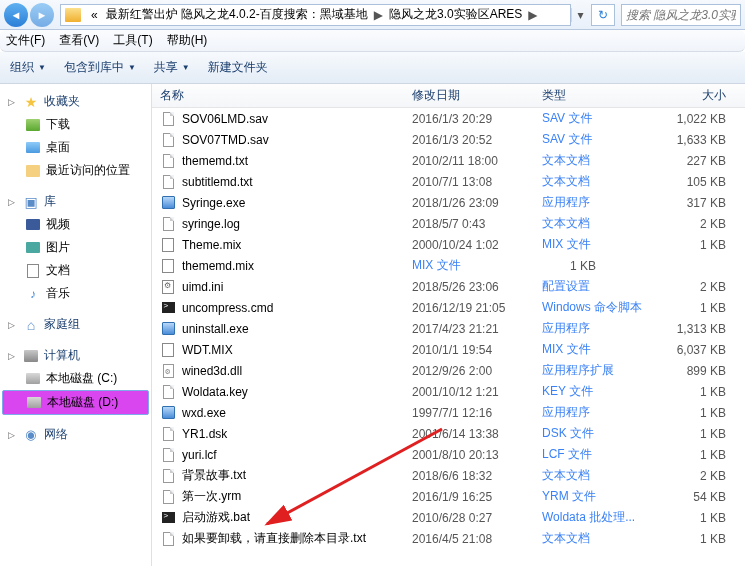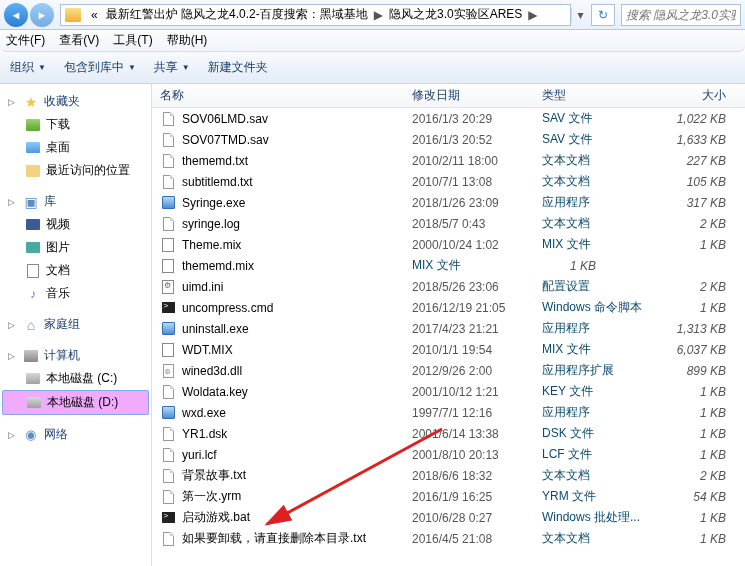--- a/index.html
+++ b/index.html
@@ -28,36 +28,36 @@
 .tool-arrow { font-size: 8px; color: #1a3e6e; }
 
 
 .main { display: flex; height: calc(566px - 30px - 22px - 32px); }
 .sidebar { width: 152px; background: #fff; border-right: 1px solid #e0e0e0; padding: 6px 0; overflow-y: auto; }
 .side-group { margin-bottom: 8px; }
 .side-header { display: flex; align-items: center; padding: 3px 8px; font-size: 12px; color: #1a3e6e; cursor: pointer; }
 .side-exp { width: 14px; font-size: 9px; color: #666; }
 .side-icon { width: 18px; height: 16px; margin-right: 4px; display: flex; align-items: center; justify-content: center; }
 .side-item { display: flex; align-items: center; padding: 3px 8px 3px 24px; cursor: pointer; }
-.side-item.selected { background: #f0abfc; border: 1px solid #7daaea; border-radius: 2px; margin: 0 2px; padding-left: 22px; }
+.side-item.selected { background: #d946ef; border: 1px solid #7daaea; border-radius: 2px; margin: 0 2px; padding-left: 22px; }
 
 .content { flex: 1; background: #fff; overflow: auto; position: relative; }
 .col-headers { height: 24px; border-bottom: 1px solid #e5e5e5; display: flex; align-items: center; background: linear-gradient(#fdfdfd, #f4f6f9); position: sticky; top: 0; }
 .col { padding: 0 8px; color: #1a3e6e; font-size: 12px; }
 .col-name { width: 252px; }
 .col-date { width: 130px; }
 .col-type { width: 120px; }
 .col-size { width: 80px; text-align: right; }
 
 .file-row { height: 21px; display: flex; align-items: center; padding: 0; cursor: pointer; }
 .file-icon { width: 16px; height: 16px; margin: 0 6px 0 8px; display: flex; align-items: center; justify-content: center; flex-shrink: 0; }
 .fname { width: 222px; color: #000; white-space: nowrap; overflow: hidden; }
 .fdate { width: 130px; color: #555; padding-left: 8px; }
-.ftype { width: 120px; color: #0c4a6e; padding-left: 8px; }
-.fsize { width: 80px; color: #555; text-align: right; padding-right: 8px; font-style: italic; }
+.ftype { width: 120px; color: #3b82f6; padding-left: 8px; }
+.fsize { width: 80px; color: #555; text-align: right; padding-right: 8px; }
 
 
 .ic-file { border: 1px solid #999; background: #fff; width: 11px; height: 14px; position: relative; }
 .ic-file::after { content: ""; position: absolute; top: -1px; right: -1px; border-top: 4px solid #f0f4fa; border-left: 4px solid #ccc; }
 .ic-exe { background: linear-gradient(#b8d8f8, #4a8cd8); border: 1px solid #3070b0; width: 13px; height: 13px; border-radius: 1px; }
 .ic-mix { background: #fff; border: 1px solid #888; width: 12px; height: 14px; }
 .ic-ini { background: #fff; border: 1px solid #888; width: 12px; height: 14px; position: relative; }
 .ic-ini::before { content: "⚙"; position: absolute; font-size: 8px; left: 1px; top: 0; color: #666; }
 .ic-cmd { background: #222; width: 13px; height: 11px; position: relative; }
 .ic-cmd::before { content: ">"; color: #fff; position: absolute; font-size: 8px; left: 2px; top: -1px; }
@@ -403,21 +403,21 @@
           <span class="fdate">2016/1/9 16:25</span>
           <span class="ftype">YRM 文件</span>
           <span class="fsize">54 KB</span>
         </div>
         <div class="file-row">
           <span class="file-icon">
             <span class="ic-cmd"></span>
           </span>
           <span class="fname">启动游戏.bat</span>
           <span class="fdate">2010/6/28 0:27</span>
-          <span class="ftype">Windows 批处理...</span>
+          <span class="ftype">Woldata 批处理...</span>
           <span class="fsize">1 KB</span>
         </div>
         <div class="file-row">
           <span class="file-icon">
             <span class="ic-file"></span>
           </span>
           <span class="fname">如果要卸载，请直接删除本目录.txt</span>
           <span class="fdate">2016/4/5 21:08</span>
           <span class="ftype">文本文档</span>
           <span class="fsize">1 KB</span>

